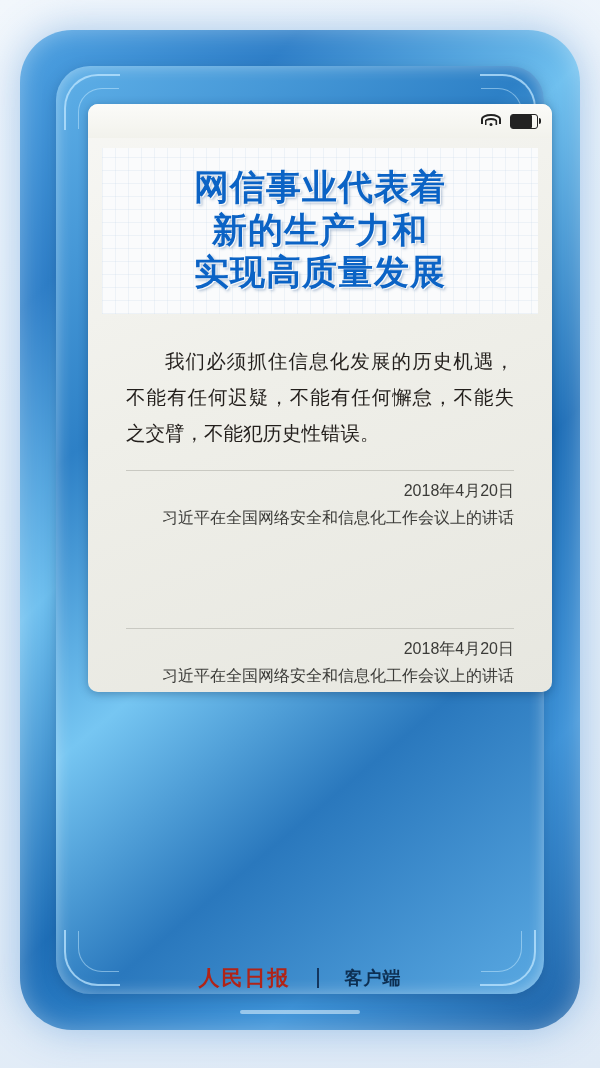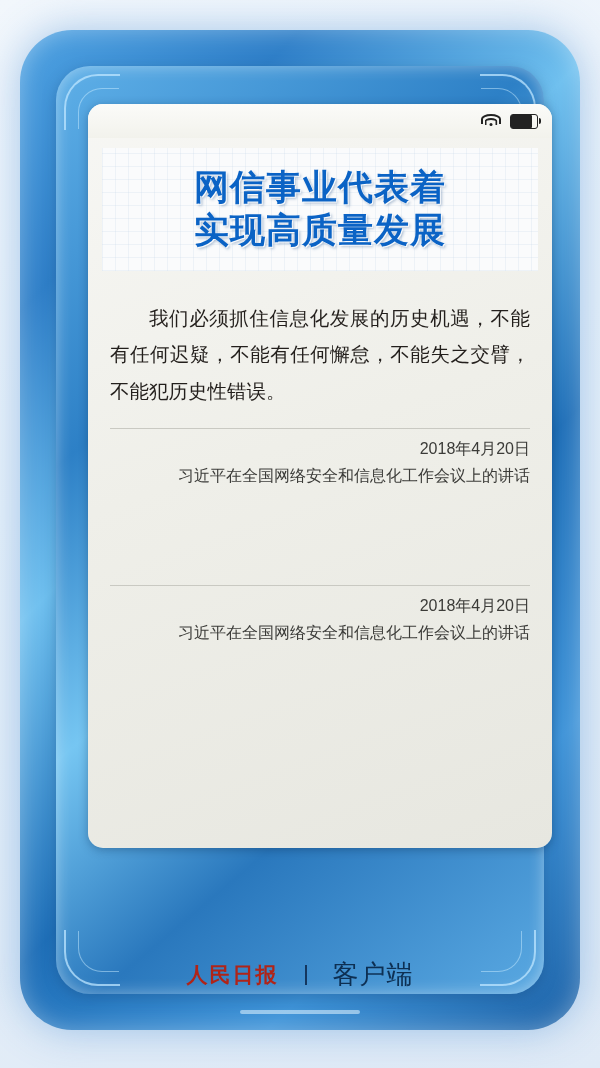--- a/index.html
+++ b/index.html
@@ -32,22 +32,22 @@
   .bracket.bl{left:8px;bottom:8px;width:54px;height:54px;border-right:none;border-top:none;border-bottom-left-radius:34px;}
   .bracket.br{right:8px;bottom:8px;width:54px;height:54px;border-left:none;border-top:none;border-bottom-right-radius:34px;}
   .bracket2{position:absolute;border:1px solid rgba(200,235,255,.5);}
   .bracket2.tl{left:22px;top:22px;width:40px;height:40px;border-right:none;border-bottom:none;border-top-left-radius:24px;}
   .bracket2.tr{right:22px;top:22px;width:40px;height:40px;border-left:none;border-bottom:none;border-top-right-radius:24px;}
   .bracket2.bl{left:22px;bottom:22px;width:40px;height:40px;border-right:none;border-top:none;border-bottom-left-radius:24px;}
   .bracket2.br{right:22px;bottom:22px;width:40px;height:40px;border-left:none;border-top:none;border-bottom-right-radius:24px;}
 
   
   .screen{
-    position:absolute;left:68px;top:74px;width:464px;height:744px;
-    border-radius:15px;
+    position:absolute;left:68px;top:74px;width:464px;height:588px;
+    border-radius:10px;
     background:linear-gradient(160deg,#f7f7f4 0%,#efefe9 45%,#e7e7e0 100%);
     overflow:hidden;
     box-shadow:0 2px 10px rgba(10,40,80,.35);
   }
   .statusbar{
     height:34px;display:flex;align-items:center;justify-content:flex-end;
     gap:10px;padding-right:14px;
     background:linear-gradient(180deg,#fbfbf9,#f2f2ec);
   }
   .wifi{width:18px;height:14px;position:relative;}
@@ -73,21 +73,21 @@
     margin:0;text-align:center;
     font-family:"DejaVu Sans","Liberation Sans",sans-serif;
     font-weight:bold;font-size:35px;line-height:1.22;
     letter-spacing:1px;
     color:#0b63c5;
     text-shadow:1px 1px 0 rgba(255,255,255,.9), 2px 2px 3px rgba(20,70,130,.35);
   }
   .title-card h1 span{display:block;}
 
   
-  .content{padding:0 22px;}
+  .content{padding:0 38px;}
   .quote{padding-top:30px;}
   .quote p{
     margin:0;
     font-family:"DejaVu Serif","Liberation Serif",serif;
     font-size:19.5px;line-height:1.85;color:#231f1c;
     text-indent:2em;text-align:justify;
   }
   .sep{height:1px;background:#c9c9c2;margin:18px 0 6px 0;}
   .meta{font-size:16px;color:#3b3b38;line-height:1.7;text-align:right;}
   .meta .date{display:block;}
@@ -100,21 +100,21 @@
     display:flex;align-items:center;justify-content:center;gap:18px;
   }
   .brand .rmrb{
     font-family:"DejaVu Serif","Liberation Serif",serif;
     font-weight:bold;font-size:21px;color:#b02418;letter-spacing:2px;
     padding-right:8px;
   }
   .brand .divider{width:2px;height:20px;background:#14365e;margin-right:8px;}
   .brand .client{
     font-family:"DejaVu Sans","Liberation Sans",sans-serif;
-    font-weight:normal;font-size:26px;color:#0d2f52;letter-spacing:1px;
+    font-weight:bold;font-size:18px;color:#0d2f52;letter-spacing:1px;
   }
   .home-line{
     position:absolute;left:50%;transform:translateX(-50%);
     bottom:16px;width:120px;height:4px;border-radius:2px;
     background:rgba(230,245,255,.55);
   }
 </style>
 </head>
 <body>
 
@@ -140,20 +140,21 @@
             <i></i>
           </div>
         <div class="battery">
             <span style="width:80%"></span>
           </div>
       </div>
 
       <div class="title-card">
         <h1>
           <span>网信事业代表着</span>
+          <span>新的生产力和</span>
           <span>实现高质量发展</span>
         </h1>
       </div>
 
       <div class="content">
 
         <div class="quote">
           <p>我们必须抓住信息化发展的历史机遇，不能有任何迟疑，不能有任何懈怠，不能失之交臂，不能犯历史性错误。</p>
           <div class="sep"></div>
           <div class="meta">

